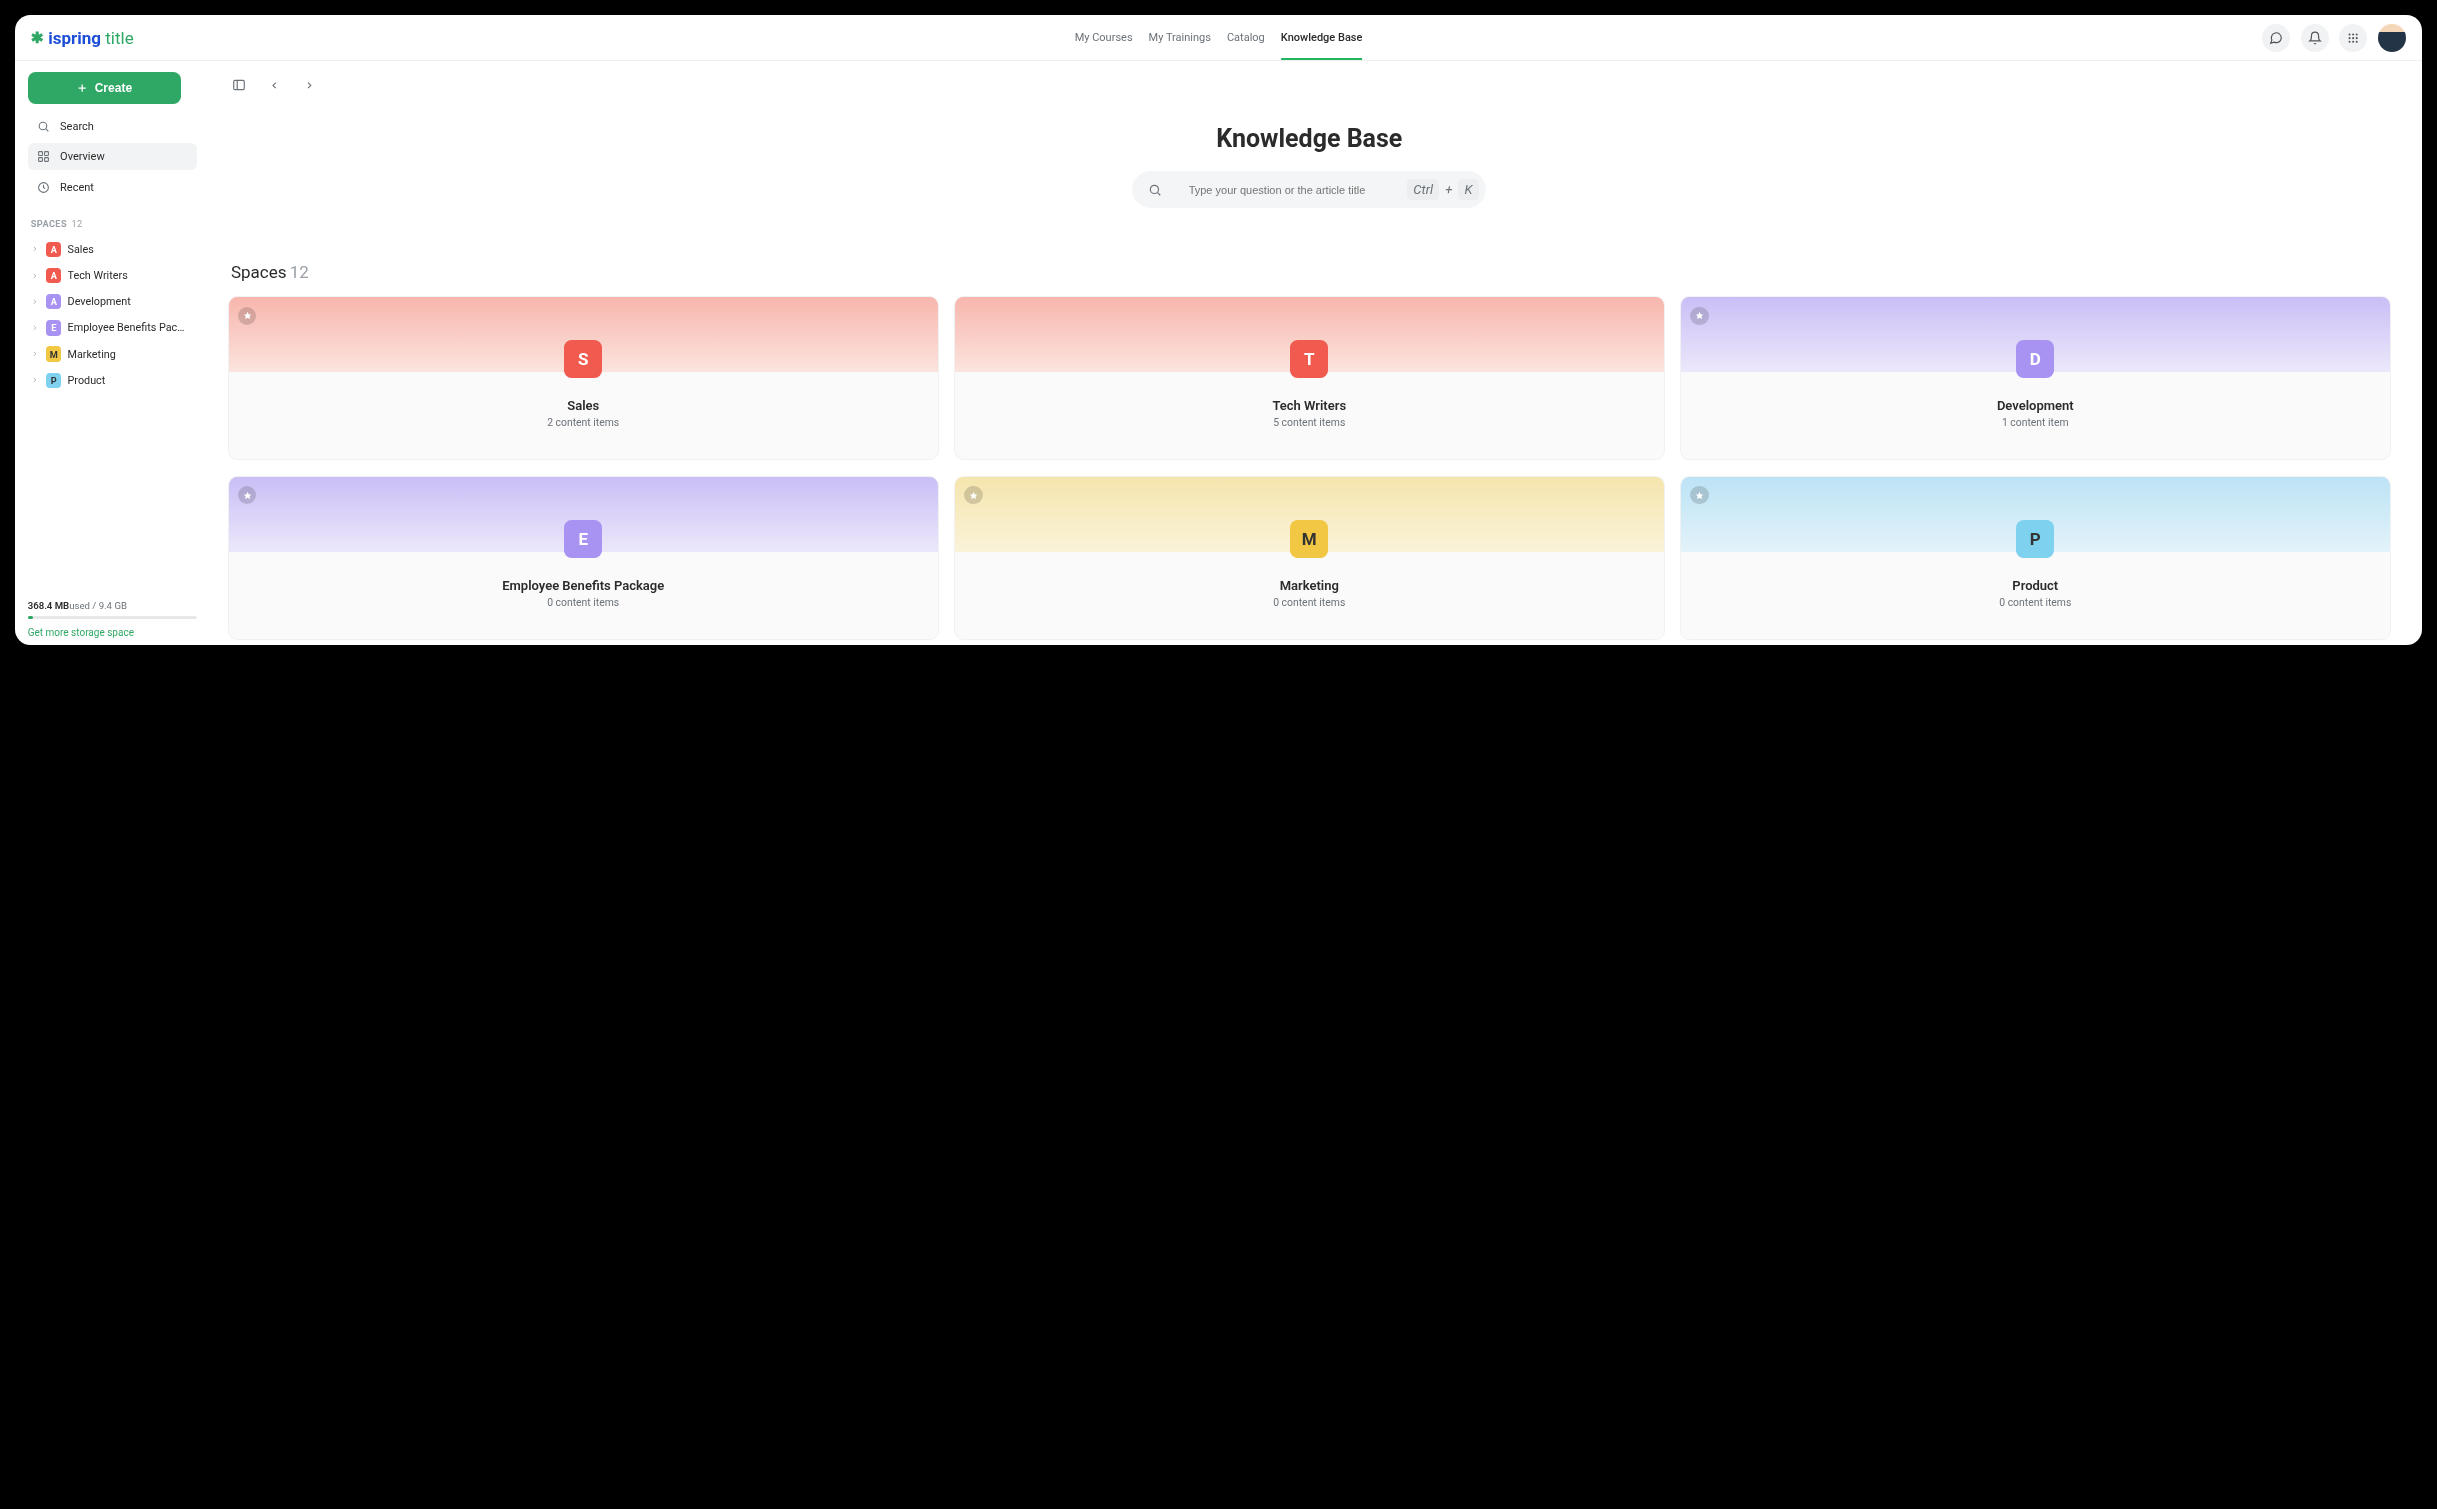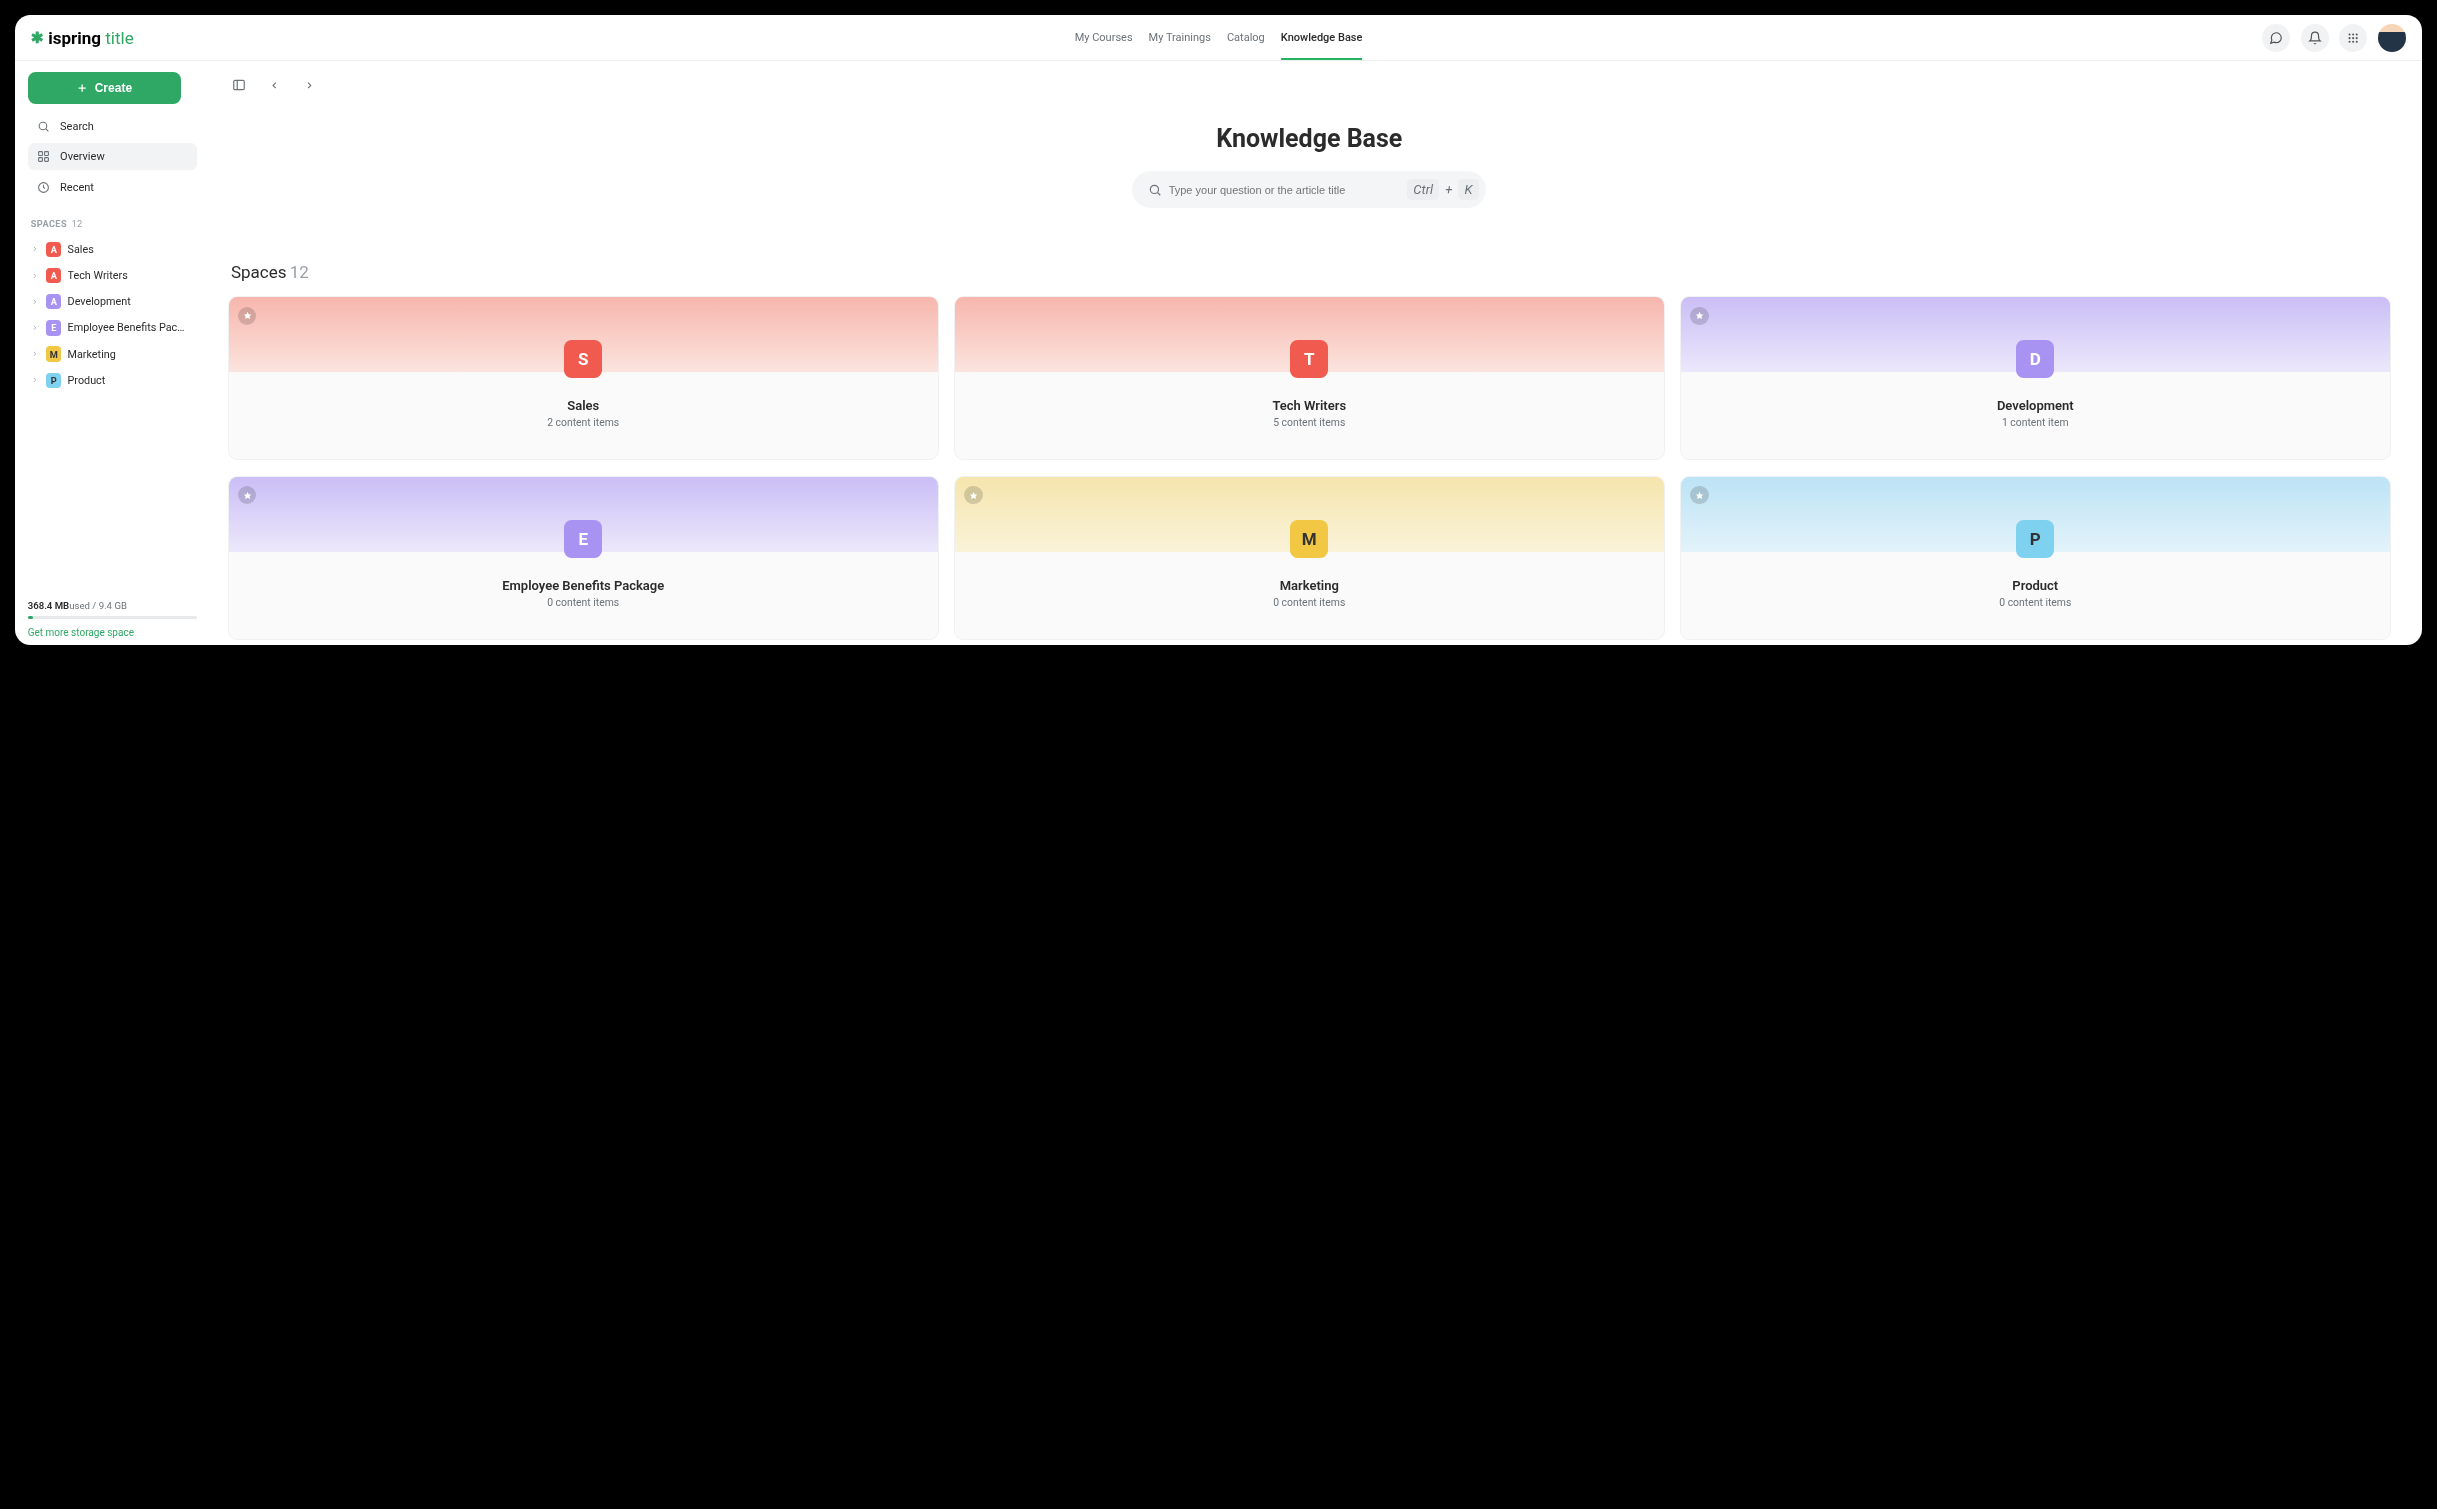--- a/index.html
+++ b/index.html
@@ -1,21 +1,21 @@
 <!DOCTYPE html>
 <html style="font-size:12.3px"><head>
 <meta charset="utf-8">
 <style>
   * { box-sizing: border-box; margin: 0; padding: 0; }
   body { font-family: -apple-system, BlinkMacSystemFont, "Segoe UI", Roboto, Helvetica, Arial, sans-serif; background: #000; padding:15.4px;}
   .window { background:#fff; border-radius:15.4px; overflow:hidden; width:100%; position:relative; height:630px; }
   .topbar { display:flex; align-items:center; height:46px; border-bottom:0.8px solid #eceff1; padding:0 15.4px; gap:15.4px; }
   .logo { display:flex; align-items:center; gap:4.6px; font-size:17px; font-weight:400; color:#333; }
   .logo-mark { color:#2fa866; font-weight:900; font-size:15.4px; }
-  .logo .dark { font-weight:700; color:#000000; }
+  .logo .dark { font-weight:700; color:#1d4ed8; }
   .logo .learn { color:#2fa866; font-weight:400; }
   .topnav { display:flex; gap:16px; position:absolute; left:50%; transform:translateX(-50%); }
   .topnav-item { font-size:11px; color:#6b7278; cursor:pointer; padding:15.4px 0 14px; }
   .topnav-item.active { color:#2b2b2b; border-bottom:2.3px solid #24b35f; font-weight:500;}
   .topbar-right { margin-left:auto; display:flex; gap:10.8px; align-items:center; }
   .icon-btn { width:28px; height:28px; border-radius:50%; background:#f1f2f3; display:flex; align-items:center; justify-content:center; cursor:pointer; }
   .avatar { width:28px; height:28px; border-radius:50%; background:linear-gradient(#f5d6b8 30%, #243447 30%); }
   .body { display:flex; height:calc(100% - 46px); }
   .sidebar { width:191px; padding:10.8px 9.2px 7.7px 12.3px; display:flex; flex-direction:column; }
   .create-btn { background:#2fa866; color:#fff; border:none; border-radius:7.7px; height:32px; font-size:12px; font-weight:600; display:flex; align-items:center; justify-content:center; gap:6.1px; cursor:pointer; width:153px;}
@@ -30,21 +30,21 @@
   .tree-item .lbl { overflow:hidden; text-overflow:ellipsis; }
   .storage { margin-top:auto; font-size:9.6px; color:#6b7278; }
   .storage .bar { height:3.1px; background:#e6e8ea; border-radius:1.5px; margin:4.6px 0 7.7px; position:relative; }
   .storage .bar .fill { position:absolute; left:0; top:0; bottom:0; background:#2fa866; border-radius:1.5px; width:3%; }
   .storage .link { color:#2fa866; text-decoration:none; font-size:10px;}
   .content { flex:1; overflow:auto; padding:0 31px 31px 21.5px; }
   .content-top { display:flex; align-items:center; gap:14px; height:38px; margin-top:4.6px;}
   .sq-btn { width:21.5px; height:21.5px; display:flex; align-items:center; justify-content:center; color:#6b7278; cursor:pointer;}
   .page-title { font-size:25px; font-weight:700; color:#2b2b2b; text-align:center; margin-top:20px;}
   .search-wrap { display:flex; justify-content:center; margin-top:18.4px; }
-  .search-pill { display:flex; align-items:center; background:#f4f5f6; border-radius:768px; height:37px; width:354px; padding:0 7.7px 0 15.4px; gap:7px; }
+  .search-pill { display:flex; align-items:center; background:#f4f5f6; border-radius:768px; height:37px; width:354px; padding:0 7.7px 0 15.4px; gap:27px; }
   .search-pill input { border:none; background:transparent; flex:1; font-size:11px; color:#2b2b2b; outline:none;}
   .kbd { display:flex; gap:4.6px; align-items:center; }
   .kbd span { background:#eceeef; border-radius:4.6px; padding:3.1px 6.1px; font-size:13px; color:#6b7278;font-style:italic;}
   .spaces-heading { font-size:17px; color:#2b2b2b; margin-top:54px; margin-left:3.1px;}
   .spaces-heading .cnt { color:#9aa0a6; font-weight:400; margin-left:3.1px;}
   .grid { display:grid; grid-template-columns:repeat(3, 1fr); gap:15.4px; margin-top:14px;}
   .card { border-radius:9.2px; overflow:hidden; background:#fafafb; border:0.8px solid #f0f1f2; height:164px; display:flex; flex-direction:column; cursor:pointer; position:relative;}
   .card-top { height:75px; position:relative; }
   .star { position:absolute; top:9.2px; left:9.2px; width:18.4px; height:18.4px; border-radius:50%; background:rgba(0,0,0,0.15); display:flex; align-items:center; justify-content:center; color:#fff; }
   .tile { position:absolute; left:50%; top:43px; transform:translateX(-50%); width:38px; height:38px; border-radius:7.7px; display:flex; align-items:center; justify-content:center; font-size:17px; font-weight:700; color:#fff;}

